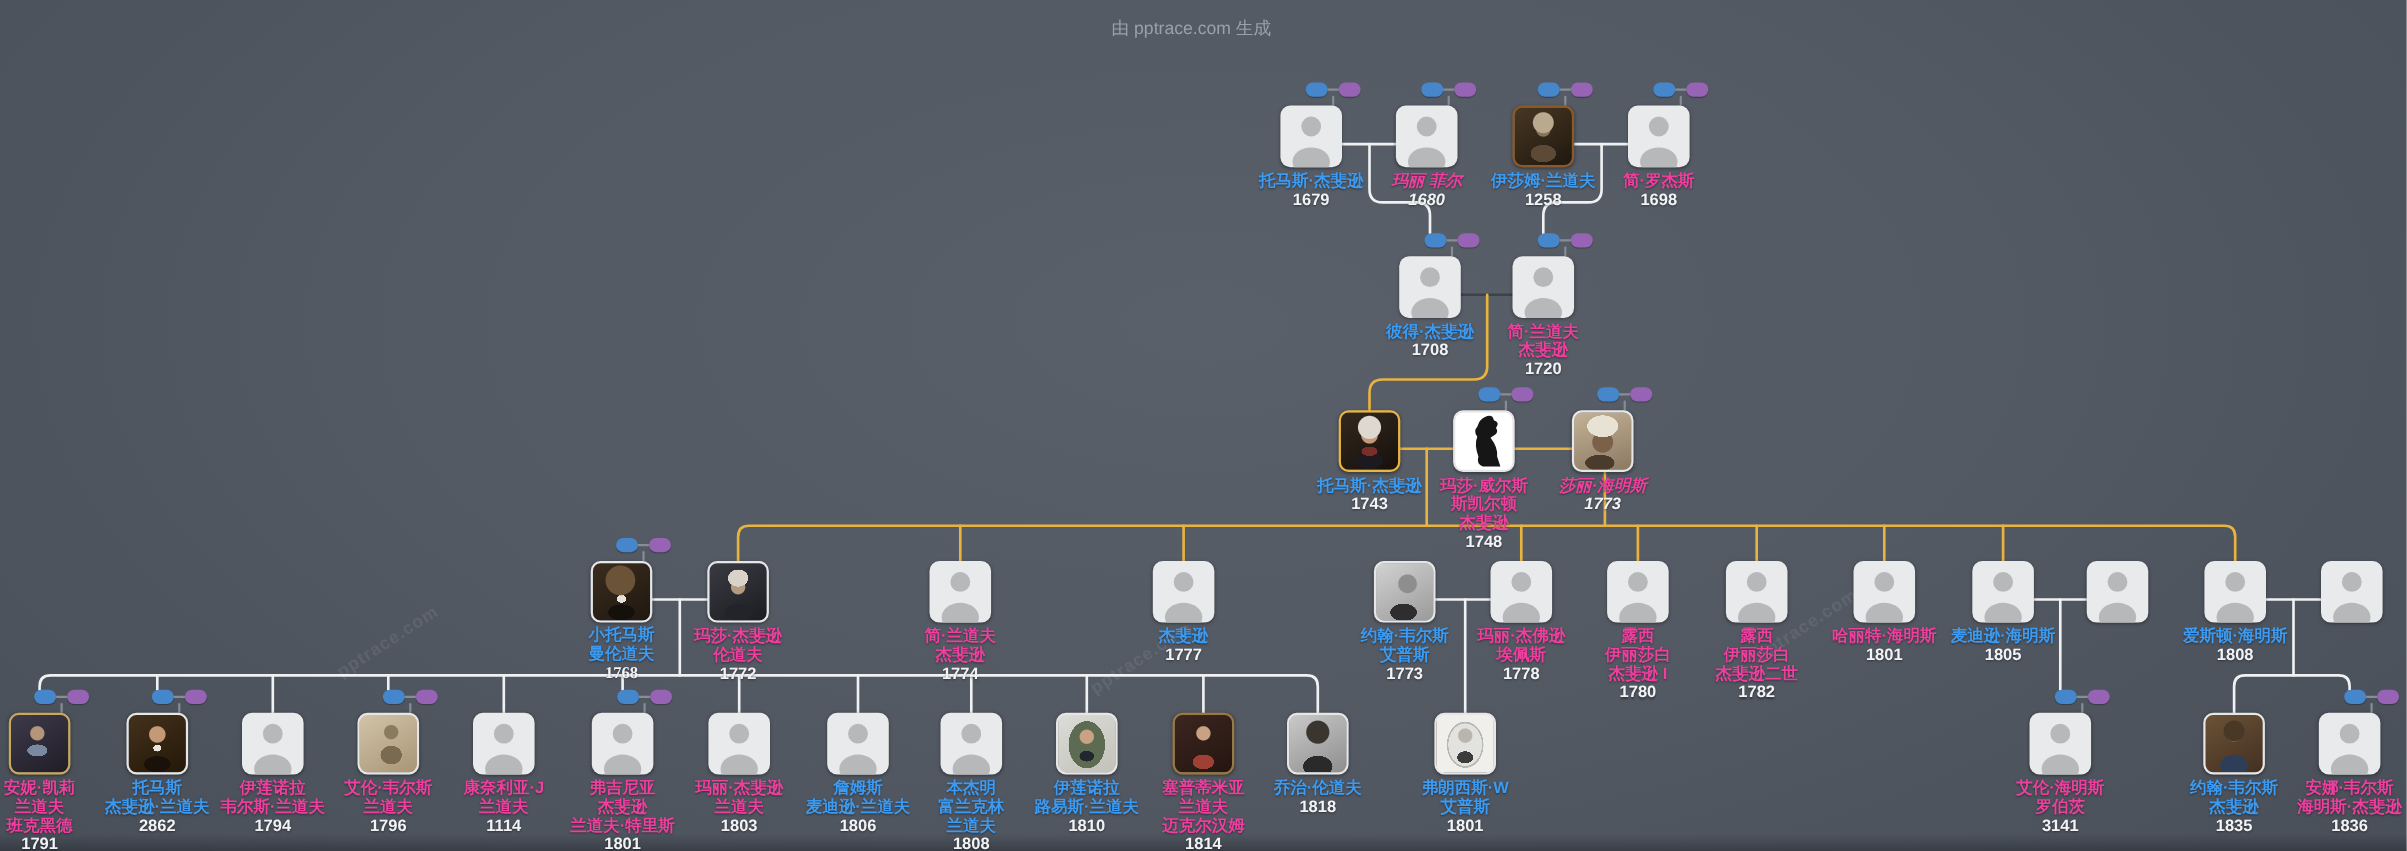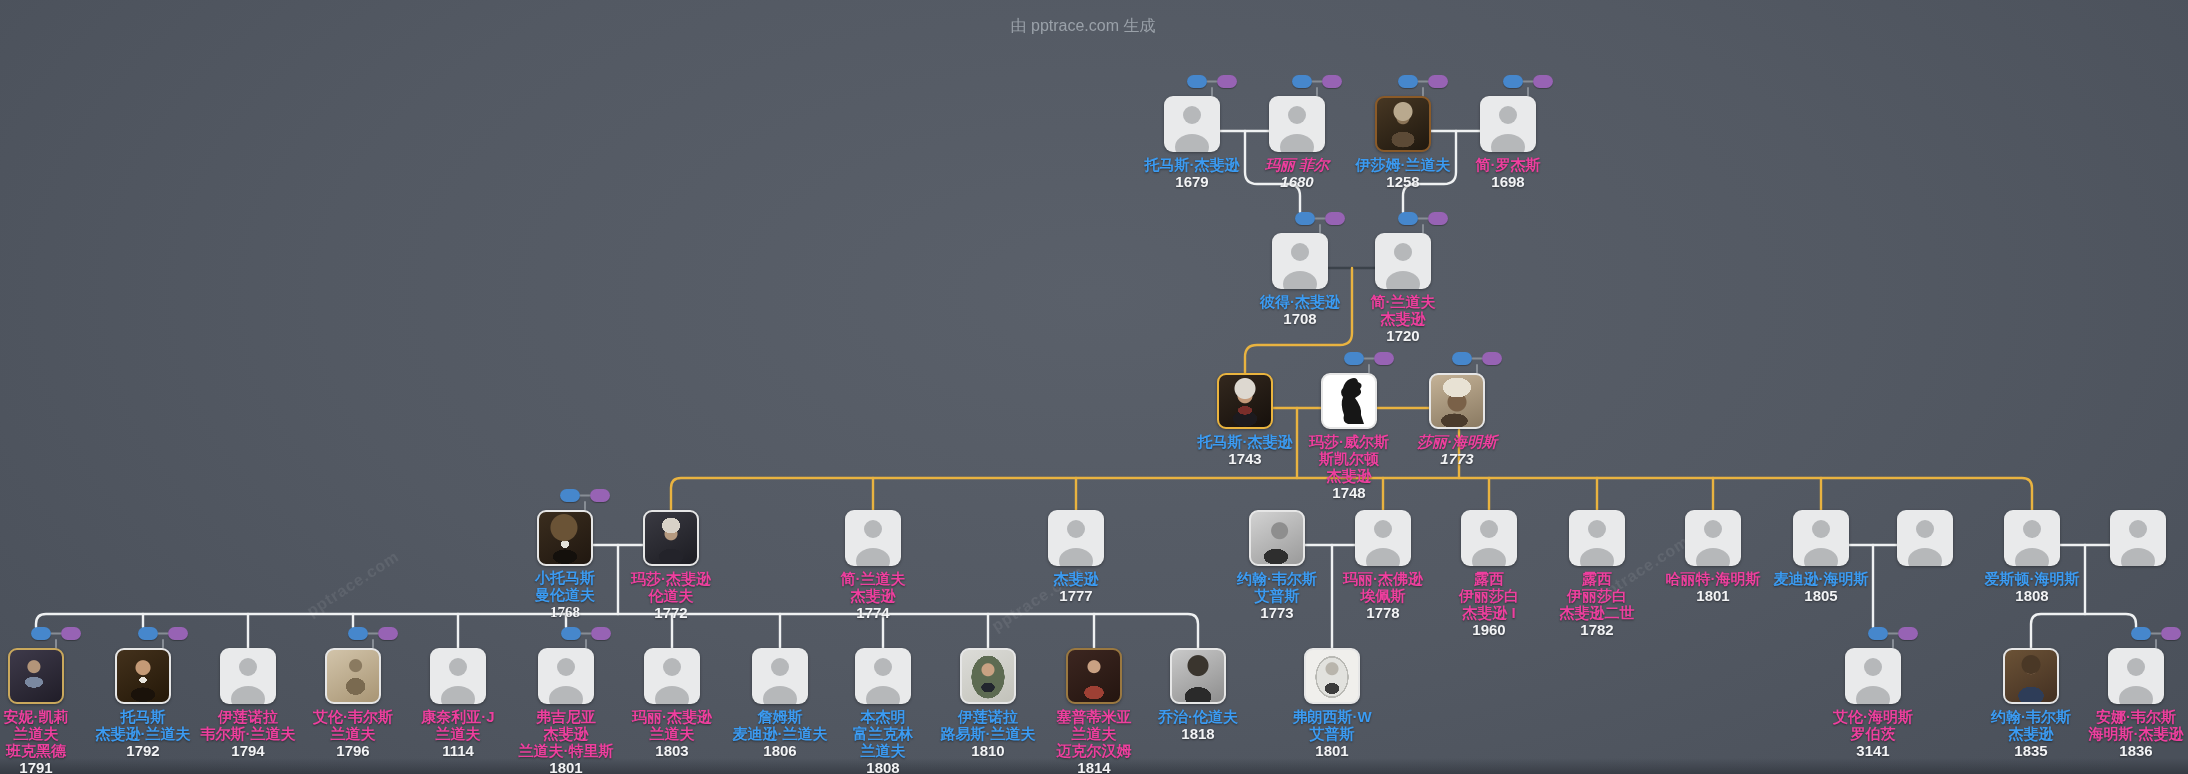--- a/index.html
+++ b/index.html
@@ -341,21 +341,21 @@
       </div>
       <div class="person" style="left: 1461px; top: 510px;">
         <div class="avatar">
           <div class="sil-head"></div>
           <div class="sil-body"></div>
         </div>
         <div class="label" style="left: -47px; top: 60px;">
           <div class="name-f">露西</div>
           <div class="name-f">伊丽莎白</div>
           <div class="name-f">杰斐逊 I</div>
-          <div class="year">1960</div>
+          <div class="year">1780</div>
         </div>
       </div>
       <div class="person" style="left: 1569px; top: 510px;">
         <div class="avatar">
           <div class="sil-head"></div>
           <div class="sil-body"></div>
         </div>
         <div class="label" style="left: -47px; top: 60px;">
           <div class="name-f">露西</div>
           <div class="name-f">伊丽莎白</div>
@@ -414,21 +414,21 @@
           <div class="year">1791</div>
         </div>
       </div>
       <div class="pill f" style="left: 31px; top: 627px;"></div>
       <div class="pill m2" style="left: 61px; top: 627px;"></div>
       <div class="person" style="left: 115px; top: 648px;">
         <div class="avatar portrait p-tjr92"></div>
         <div class="label" style="left: -47px; top: 60px;">
           <div class="name-m">托马斯</div>
           <div class="name-m">杰斐逊·兰道夫</div>
-          <div class="year">1792</div>
+          <div class="year">2862</div>
         </div>
       </div>
       <div class="pill f" style="left: 138px; top: 627px;"></div>
       <div class="pill m2" style="left: 168px; top: 627px;"></div>
       <div class="person" style="left: 220px; top: 648px;">
         <div class="avatar">
           <div class="sil-head"></div>
           <div class="sil-body"></div>
         </div>
         <div class="label" style="left: -47px; top: 60px;">

